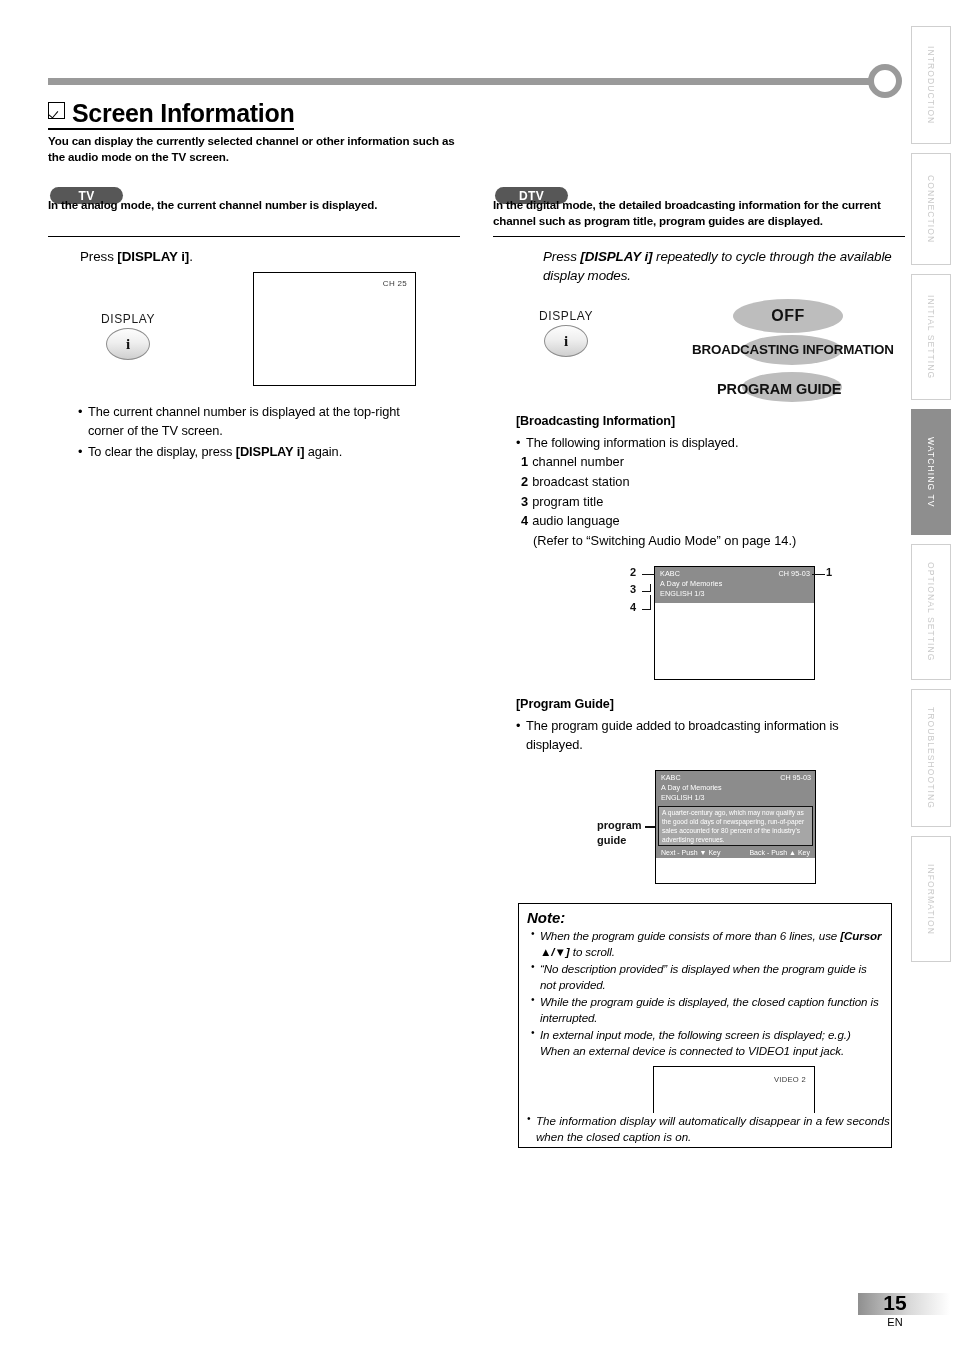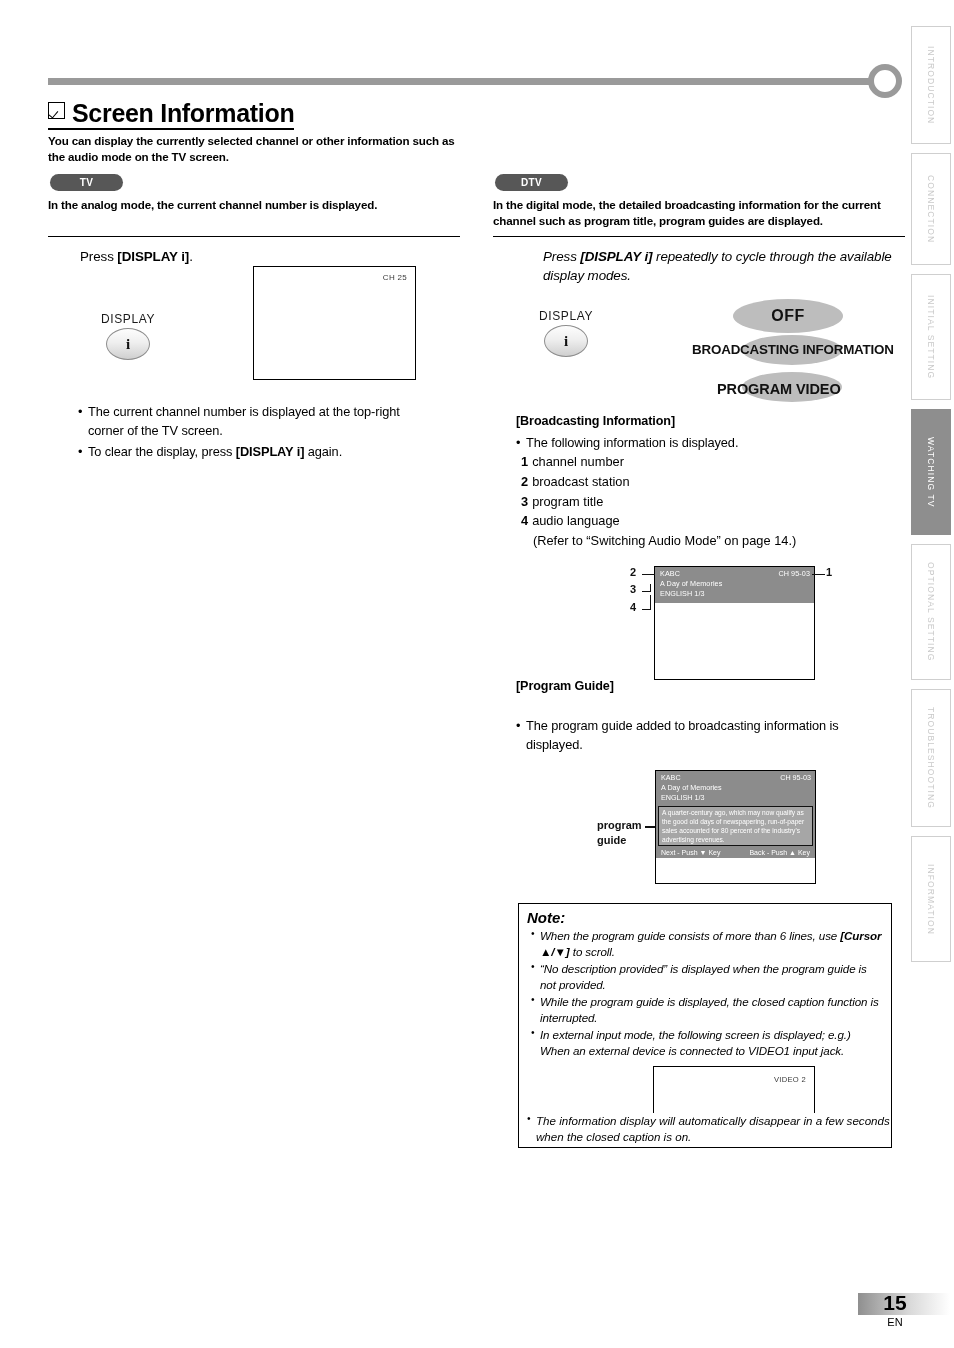--- a/index.html
+++ b/index.html
@@ -68,22 +68,22 @@
     position:absolute; left:48px; top:133px; width:420px;
     font-size:11.6px; font-weight:bold; line-height:1.42;
     letter-spacing:-0.15px;
   }
 
   
   .pill {
     position:absolute;
     width:73px; height:17px; border-radius:9px;
     background:#575757; color:#fff;
-    font-size:10px; font-weight:bold; letter-spacing:0.4px;
-    display:flex; align-items:center; justify-content:center;
+    font-size:12px; font-weight:bold; letter-spacing:0.4px;
+    display:flex; align-items:center; justify-content:center;margin-top:13px;
   }
   .pill-tv { left:50px; top:174px; }
   .pill-dtv { left:495px; top:174px; }
 
   .modeline {
     position:absolute; font-size:11.6px; font-weight:bold;
     line-height:1.42; letter-spacing:-0.15px;
   }
   .modeline-tv { left:48px; top:197px; width:430px; }
   .modeline-dtv { left:493px; top:197px; width:410px; }
@@ -121,21 +121,21 @@
   .remote-right { left:521px; top:309px; }
 
   
   .tvbox {
     position:absolute; border:1.3px solid #000; background:#fff;
   }
   .tvbox .corner {
     position:absolute; right:8px; top:6px;
     font-size:8px; letter-spacing:0.3px; color:#3a3a3a;
   }
-  .tvbox-analog { left:253px; top:266px; width:161px; height:112px; }
+  .tvbox-analog { left:253px; top:272px; width:161px; height:112px; }
 
   
   .ellipse {
     position:absolute;
     border-radius:50%;
     background:#bdbdbd;
     display:flex; align-items:center; justify-content:center;
     color:#111; font-weight:bold;
   }
   .el-off  { left:733px; top:299px; width:110px; height:34px; font-size:16px; letter-spacing:0.5px; }
@@ -157,21 +157,21 @@
     letter-spacing:-0.1px;
   }
   .numlist { position:absolute; font-size:12.8px; line-height:1.55; }
   .numlist div { white-space:nowrap; }
   .numlist b { font-weight:bold; margin-right:4px; }
 
   .sub-bi    { left:516px; top:414px; }
   .bl-bi     { left:516px; top:433px; width:380px; }
   .nl-bi     { left:521px; top:452px; width:380px; }
 
-  .sub-pg    { left:516px; top:679px; }
+  .sub-pg    { left:516px; top:697px; }
   .bl-pg     { left:516px; top:716px; width:330px; }
 
   
   .osd-bi {
     position:absolute; left:654px; top:566px; width:159px; height:112px;
     border:1.3px solid #000; background:#fff;
   }
   .osd-band {
     background:#8c8c8c; color:#fff; padding:2px 4px 3px 5px;
     font-size:7.2px; line-height:1.42; letter-spacing:0.1px;
@@ -330,21 +330,21 @@
 
   <div class="remote remote-right">
     <div class="cap">DISPLAY</div>
     <div class="btn">i</div>
   </div>
 
   <div class="ellipse el-off">OFF</div>
   <div class="ellipse el-bi"></div>
   <div class="el-label el-bi-label">BROADCASTING INFORMATION</div>
   <div class="ellipse el-pg"></div>
-  <div class="el-label el-pg-label">PROGRAM VIDEO</div>
+  <div class="el-label el-pg-label">PROGRAM GUIDE</div>
 
   <div class="subhead sub-bi">[Broadcasting Information]</div>
   <div class="bullet-line bl-bi">
     <span style="position:absolute;left:0;">•</span>
     <span style="display:block;padding-left:10px;">The following information is displayed.</span>
   </div>
   <div class="numlist nl-bi" id="bi-list">
       <div><b>1</b><span>channel number</span></div>
       <div><b>2</b><span>broadcast station</span></div>
       <div><b>3</b><span>program title</span></div>

